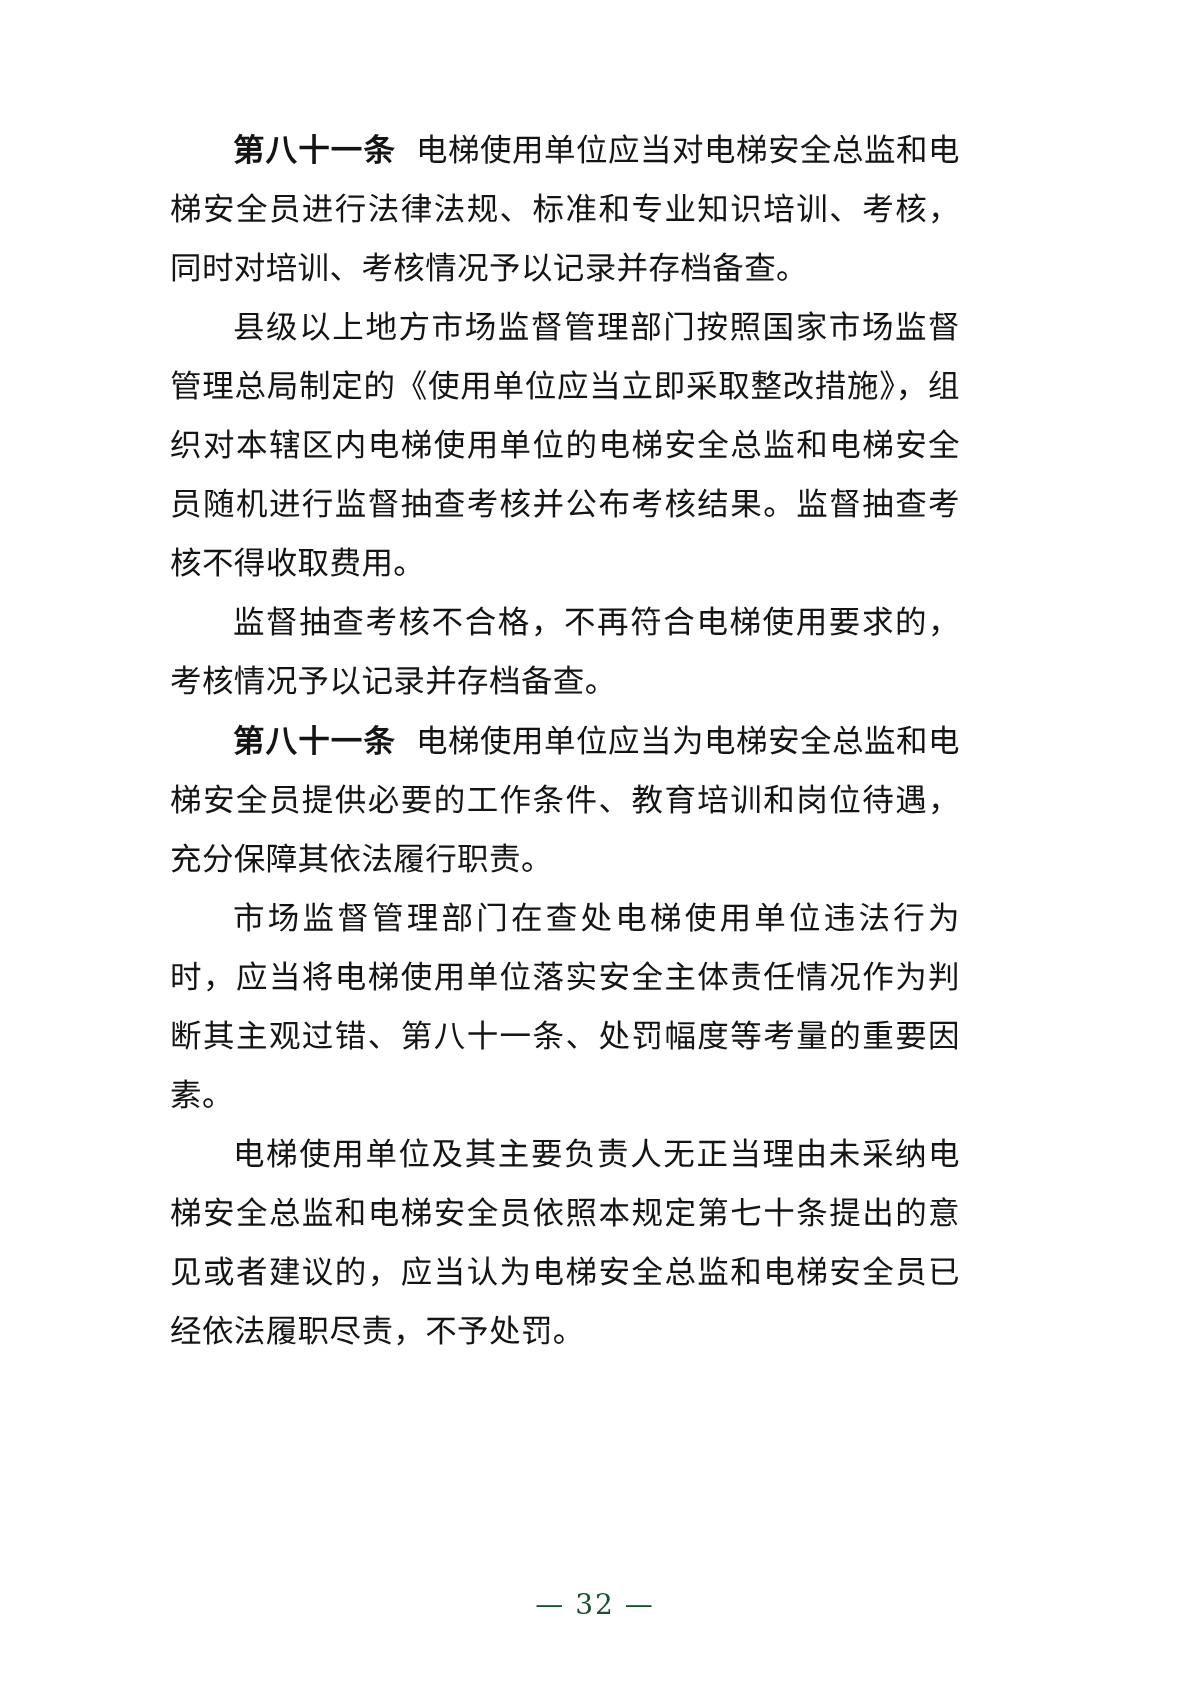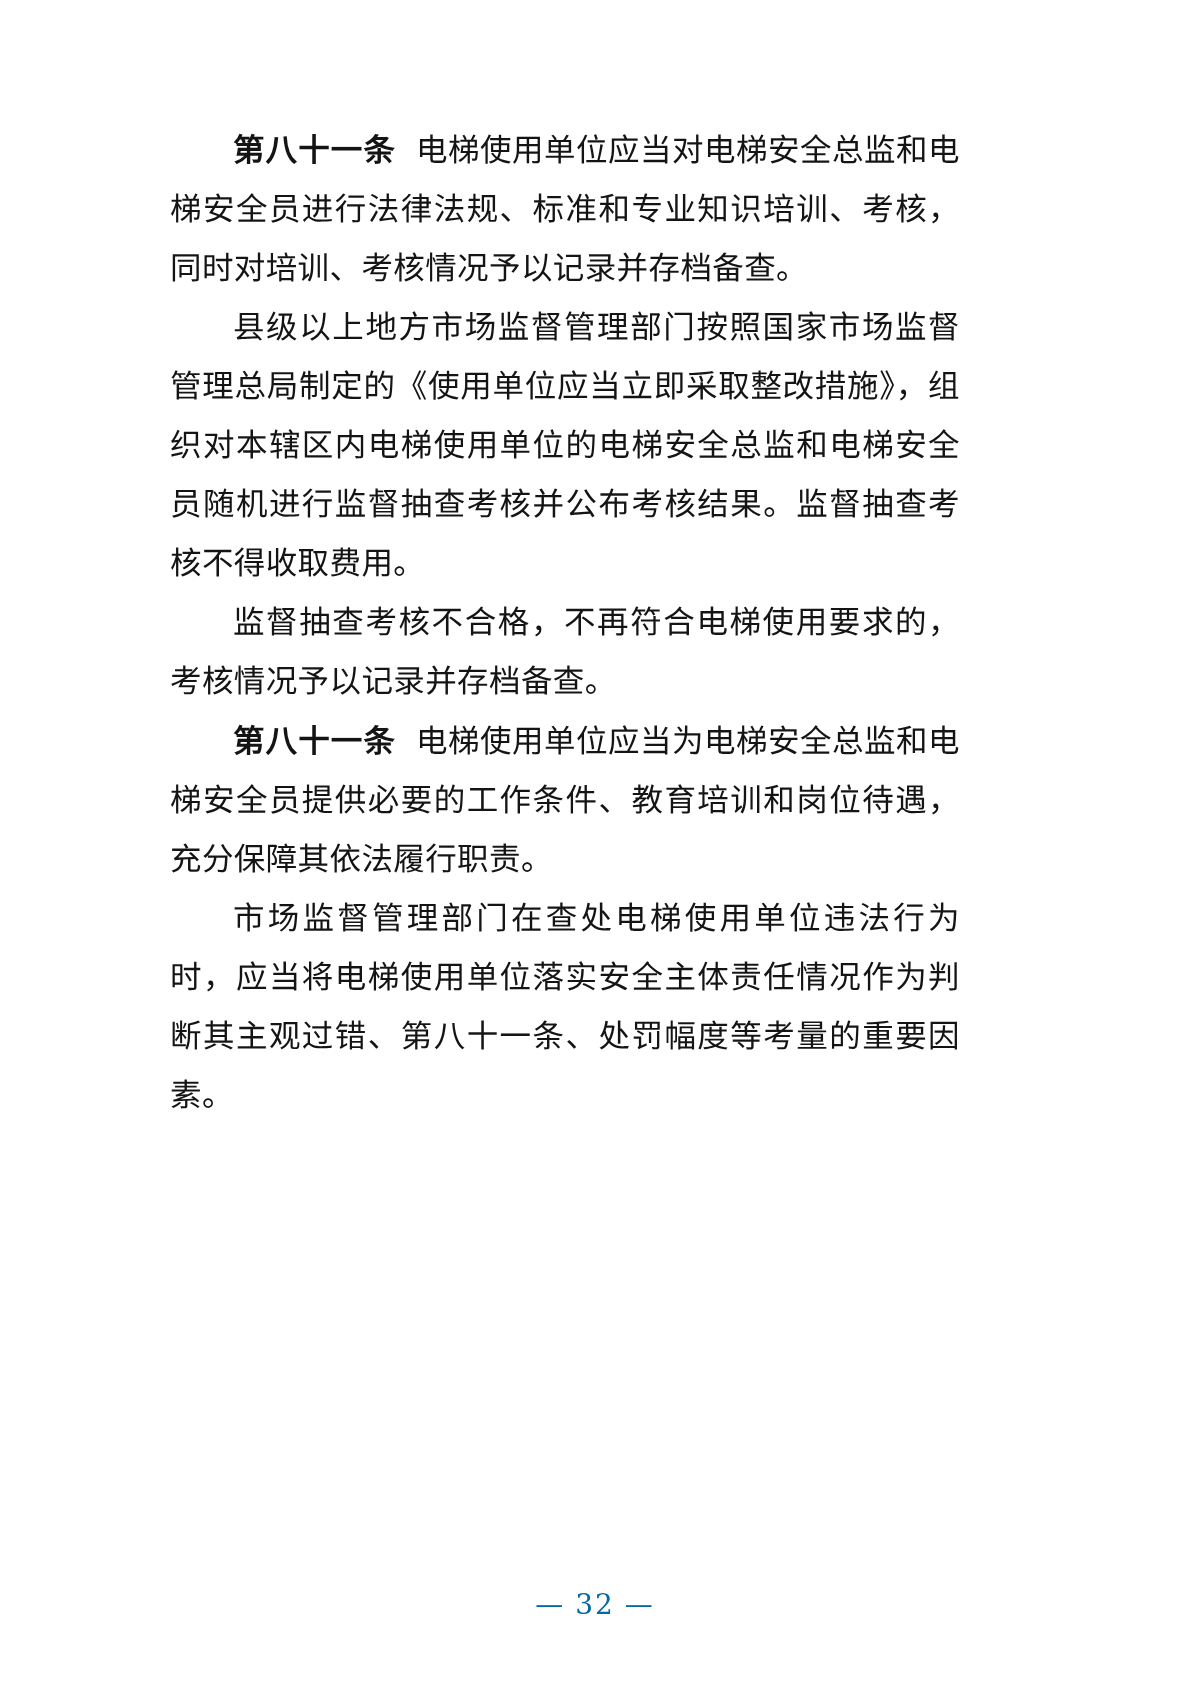--- a/index.html
+++ b/index.html
@@ -46,21 +46,21 @@
     width: 20px;
   }
   .page-number {
     position: absolute;
     left: 0;
     right: 0;
     bottom: 62px;
     text-align: center;
     font-size: 28px;
     letter-spacing: 2px;
-    color: #0369a1;
+    color: #14532d;
     font-family: "DejaVu Serif", "Liberation Serif", serif;
   }
   .page-number .dash {
     display: inline-block;
     padding: 0 10px;
   }
 </style>
 </head>
 <body>
 
@@ -81,19 +81,22 @@
 
     <p class="para">
       <span class="artno">第八十一条</span><span class="gap"></span><span>电梯使用单位应当为电梯安全总监和电梯安全员提供必要的工作条件、教育培训和岗位待遇，充分保障其依法履行职责。</span>
     </p>
 
 
     <p class="para">
       <span>市场监督管理部门在查处电梯使用单位违法行为时，应当将电梯使用单位落实安全主体责任情况作为判断其主观过错、第八十一条、处罚幅度等考量的重要因素。</span>
     </p>
 
+    <p class="para">
+      <span>电梯使用单位及其主要负责人无正当理由未采纳电梯安全总监和电梯安全员依照本规定第七十条提出的意见或者建议的，应当认为电梯安全总监和电梯安全员已经依法履职尽责，不予处罚。</span>
+    </p>
 
   </div>
 
   <div class="page-number">
     <span class="dash">—</span><span>32</span><span class="dash">—</span>
   </div>
 </div>
 
 </body></html>

